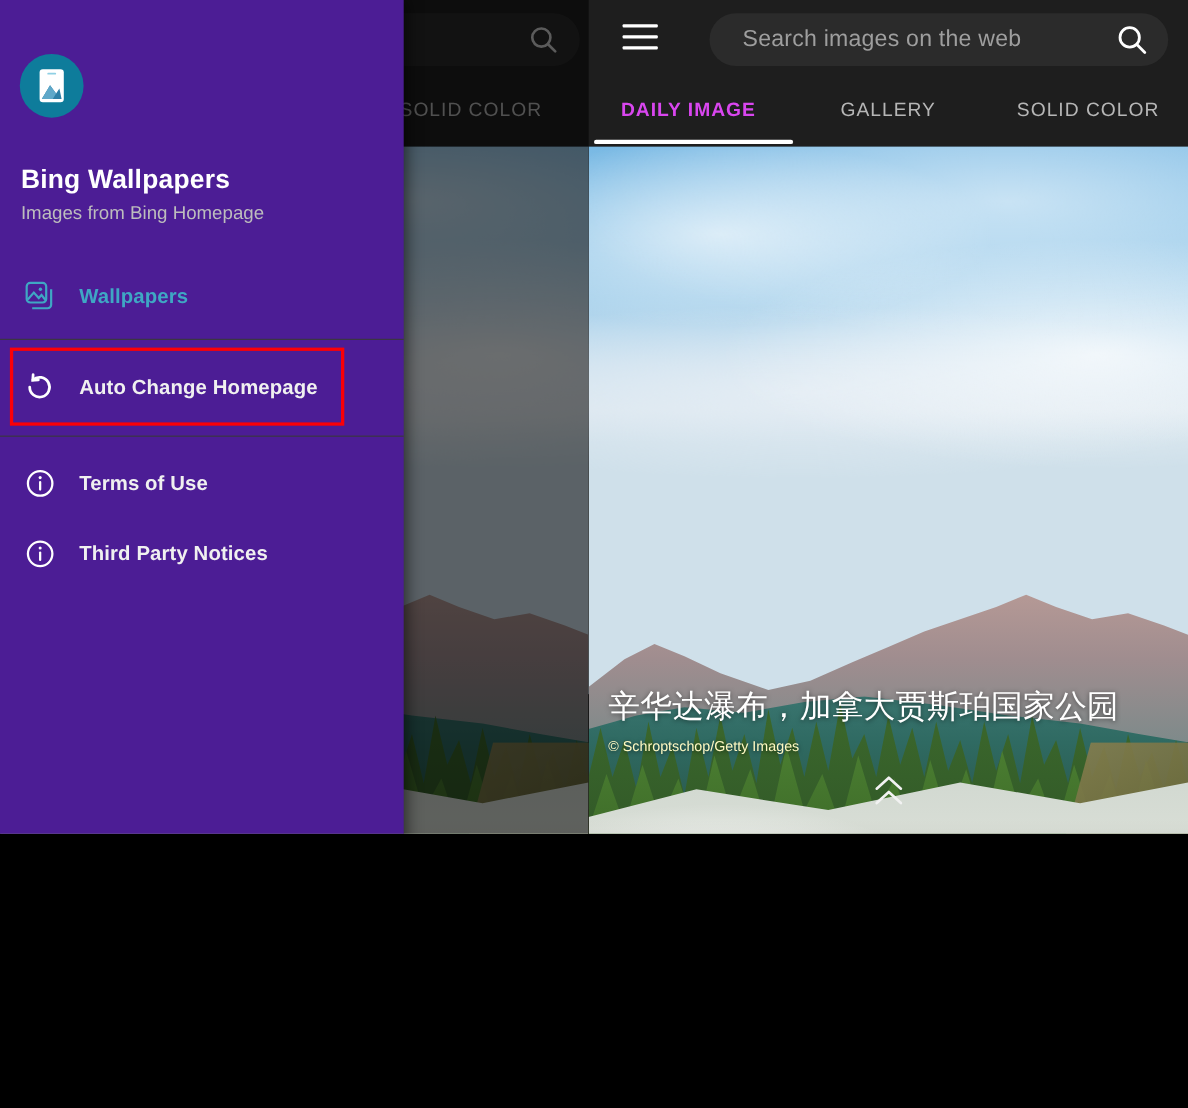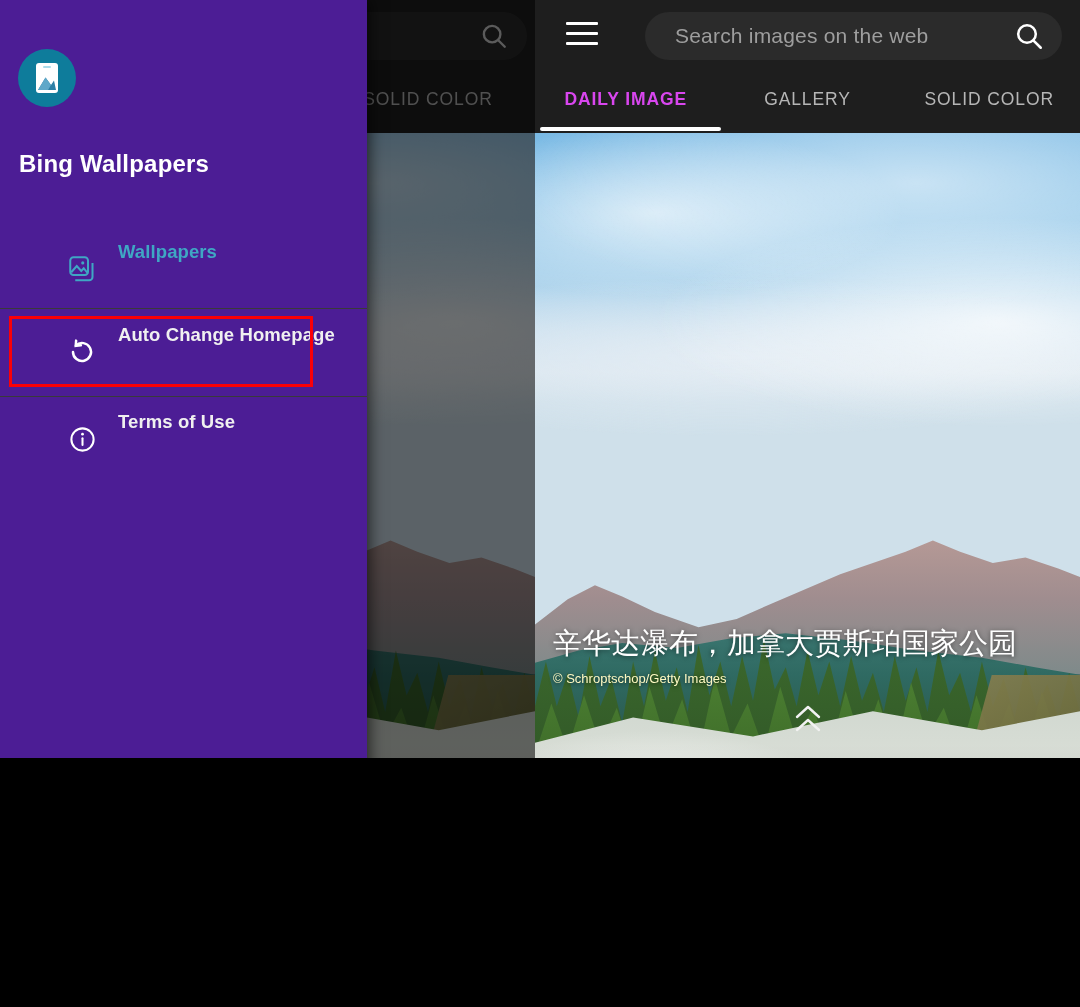--- a/index.html
+++ b/index.html
@@ -176,21 +176,21 @@
   }
   .drawer-subtitle {
     position: absolute; left: 19px; top: 184px;
     color: #bdbdbd; font-size: 17px;
   }
   .drawer-divider {
     position: absolute; left: 0; right: 0; height: 1px; background: #3a3a3a;
   }
   .nav-item {
     position: absolute; left: 0; right: 0; height: 56px;
-    display: flex; cursor: pointer; padding-left: 46px;
+    display: flex; align-items: center; cursor: pointer;
   }
   .nav-icon {
     width: 72px; display: flex; align-items: center; justify-content: center; flex: none;
   }
   .nav-label { font-size: 18.5px; color: #f0f0f0; font-weight: 700; letter-spacing: .1px; }
   .nav-item.selected .nav-label { color: #3fa7c4; }
 
   .highlight-box {
     position: absolute; left: 9px; top: 316px; width: 304px; height: 71px;
     border: 3px solid #fb0007; z-index: 12; pointer-events: none;
@@ -252,20 +252,21 @@
       <div class="drawer-logo">
         <svg width="30" height="34" viewBox="0 0 30 34">
           <rect x="4" y="2" width="22" height="30" rx="3" fill="#ffffff"></rect>
           <rect x="11" y="5.2" width="8" height="1.6" rx="0.8" fill="#8fd0e4"></rect>
           <path d="M6 29 L13.5 16.5 L19 24 L22 19.5 L24 29 Z" fill="#2e7fa6"></path>
           <path d="M6 29 L13.5 16.5 L19 24 L16 29 Z" fill="#5fa8c9"></path>
         </svg>
       </div>
 
       <div class="drawer-title">Bing Wallpapers</div>
+      <div class="drawer-subtitle">Images from Bing Homepage</div>
 
       <div class="nav-item selected" style="top:241px">
         <div class="nav-icon">
           <svg width="30" height="30" viewBox="0 0 24 24" fill="none" stroke="#3fa7c4" stroke-width="1.6">
             <rect x="2.6" y="2.6" width="14.2" height="14.2" rx="2.6"></rect>
             <path d="M20.4 7.2v11.2a2.6 2.6 0 0 1-2.6 2.6H6.6"></path>
             <circle cx="12.6" cy="7.1" r="1.25" fill="#3fa7c4" stroke="none"></circle>
             <path d="M3.4 14.6 L7.8 9.6 L11.4 13.6 L13.4 11.4 L16.4 15.2"></path>
           </svg>
         </div>
@@ -290,20 +291,30 @@
         <div class="nav-icon">
           <svg width="29" height="29" viewBox="0 0 24 24" fill="none" stroke="#ffffff" stroke-width="1.7">
             <circle cx="12" cy="12" r="9.2"></circle>
             <line x1="12" y1="11" x2="12" y2="16.6" stroke-linecap="round"></line>
             <circle cx="12" cy="7.6" r="1.15" fill="#ffffff" stroke="none"></circle>
           </svg>
         </div>
         <div class="nav-label">Terms of Use</div>
       </div>
 
+      <div class="nav-item" style="top:475px">
+        <div class="nav-icon">
+          <svg width="29" height="29" viewBox="0 0 24 24" fill="none" stroke="#ffffff" stroke-width="1.7">
+            <circle cx="12" cy="12" r="9.2"></circle>
+            <line x1="12" y1="11" x2="12" y2="16.6" stroke-linecap="round"></line>
+            <circle cx="12" cy="7.6" r="1.15" fill="#ffffff" stroke="none"></circle>
+          </svg>
+        </div>
+        <div class="nav-label">Third Party Notices</div>
+      </div>
     </div>
 
     <div class="highlight-box"></div>
   </div>
 
   <div class="panel panel-right">
 
     <div class="appbar">
       <div class="appbar-row">
         <div class="hamburger">

